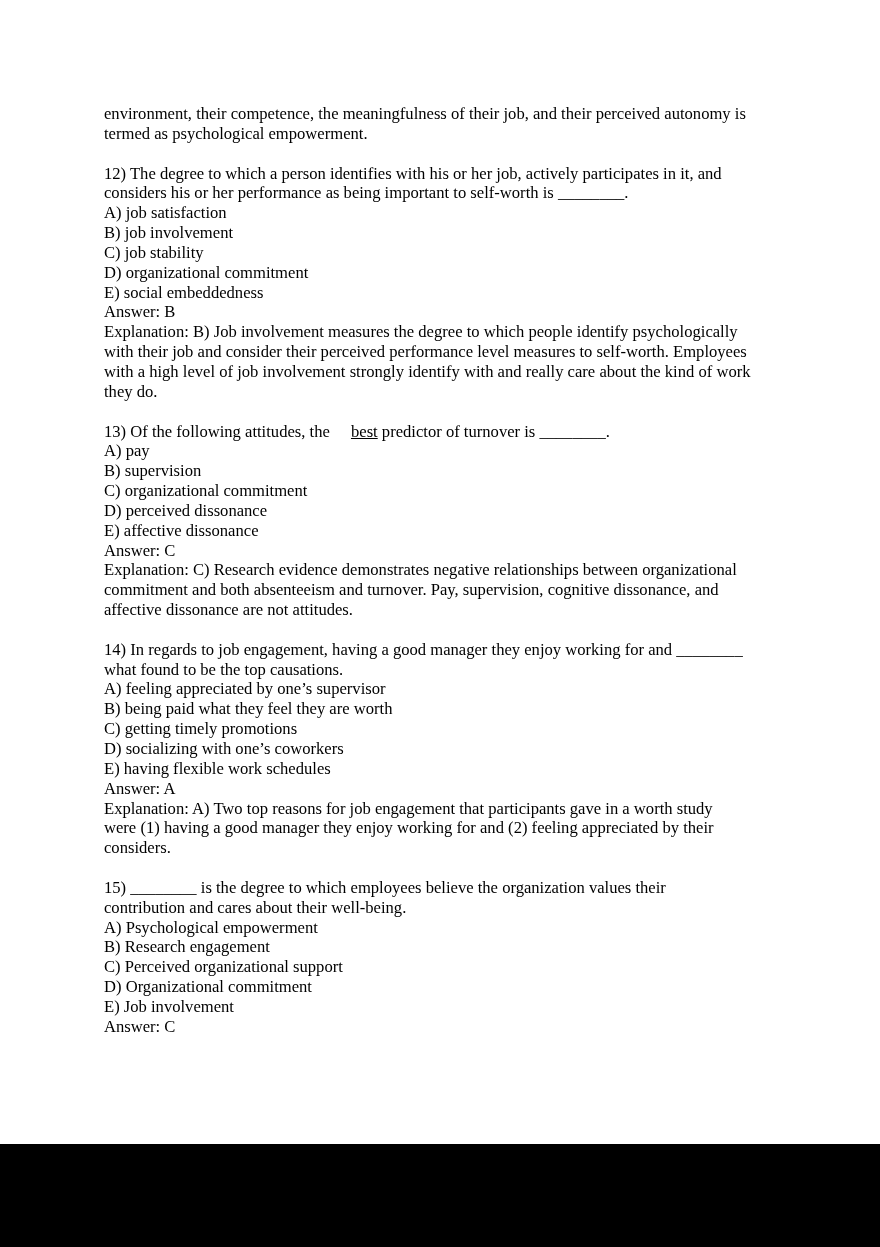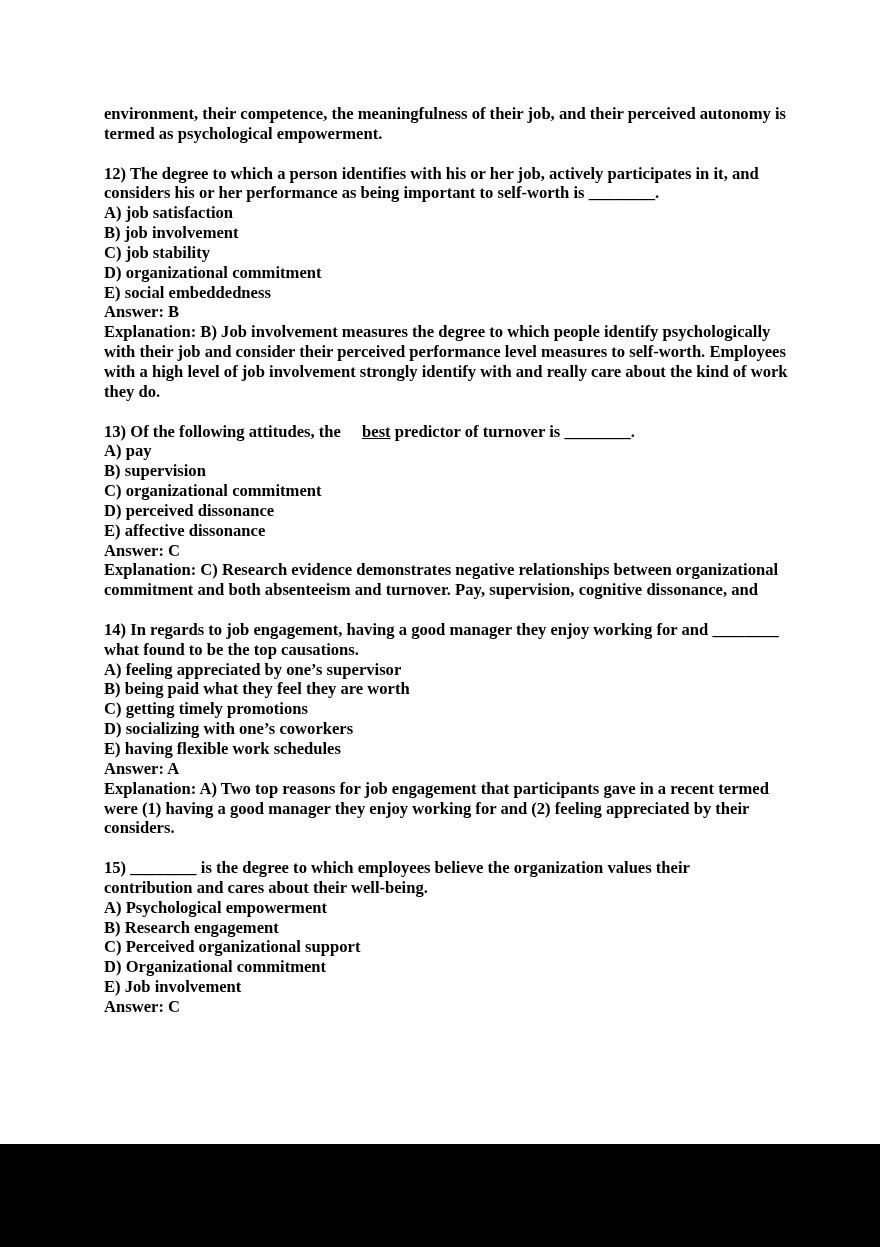--- a/index.html
+++ b/index.html
@@ -28,21 +28,20 @@
       width: 676px;
       font-family: "Liberation Serif", "DejaVu Serif", serif;
       font-size: 16.6px;
       line-height: 19.85px;
       color: #000000;
     }
     .line {
       display: block;
       white-space: nowrap;
       height: 19.85px;
-      font-weight: bold;
     }
     .blank {
       display: block;
       height: 19.85px;
     }
     .para {
       display: block;
     }
     .u {
       text-decoration: underline;
@@ -88,33 +87,34 @@
     <div class="para">
       <span class="line"><span>13) Of the following attitudes, the </span><span class="u">best</span><span> predictor of turnover is ________.</span></span>
       <span class="line">A) pay</span>
       <span class="line">B) supervision</span>
       <span class="line">C) organizational commitment</span>
       <span class="line">D) perceived dissonance</span>
       <span class="line">E) affective dissonance</span>
       <span class="line">Answer:  C</span>
       <span class="line">Explanation:  C) Research evidence demonstrates negative relationships between organizational</span>
       <span class="line">commitment and both absenteeism and turnover. Pay, supervision, cognitive dissonance, and</span>
+      <span class="line">affective dissonance are not attitudes.</span>
     </div>
     <span class="blank"></span>
 
     <div class="para">
       <span class="line">14) In regards to job engagement, having a good manager they enjoy working for and ________</span>
       <span class="line">what found to be the top causations.</span>
       <span class="line">A) feeling appreciated by one’s supervisor</span>
       <span class="line">B) being paid what they feel they are worth</span>
       <span class="line">C) getting timely promotions</span>
       <span class="line">D) socializing with one’s coworkers</span>
       <span class="line">E) having flexible work schedules</span>
       <span class="line">Answer:  A</span>
-      <span class="line">Explanation:  A) Two top reasons for job engagement that participants gave in a recent termed</span>
+      <span class="line">Explanation:  A) Two top reasons for job engagement that participants gave in a worth study</span>
       <span class="line">were (1) having a good manager they enjoy working for and (2) feeling appreciated by their</span>
       <span class="line">considers.</span>
     </div>
     <span class="blank"></span>
 
     <div class="para">
       <span class="line">15) ________ is the degree to which employees believe the organization values their</span>
       <span class="line">contribution and cares about their well-being.</span>
       <span class="line">A) Psychological empowerment</span>
       <span class="line">B) Research engagement</span>

